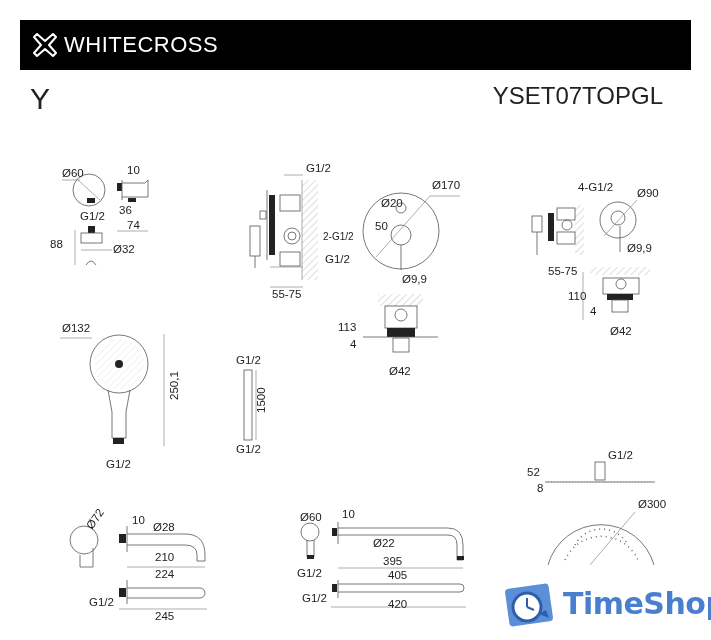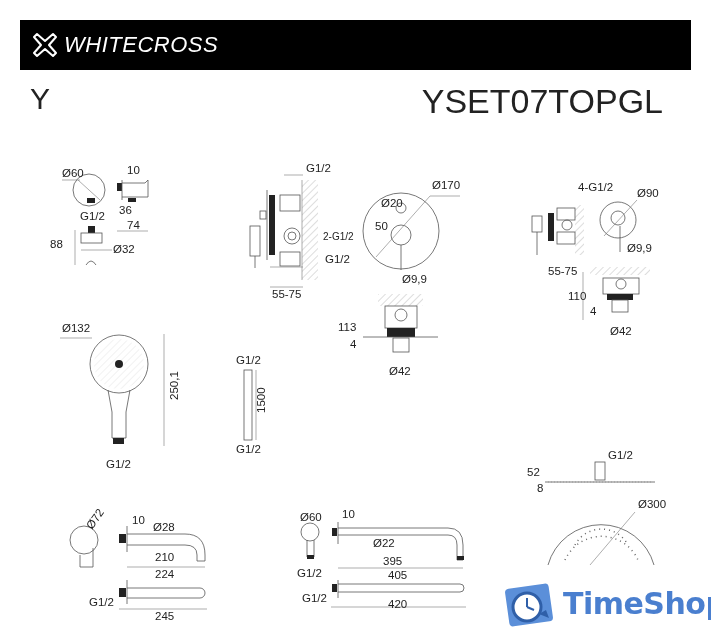--- a/index.html
+++ b/index.html
@@ -1,22 +1,22 @@
 <!DOCTYPE html>
 <html><head>
 <meta charset="utf-8">
 <style>
   html, body { margin: 0; padding: 0; background: #ffffff; }
   body { width: 711px; height: 640px; position: relative; overflow: hidden;
          font-family: "Liberation Sans", sans-serif; color: #222; }
   .header-bar { position: absolute; left: 20px; top: 20px; width: 671px; height: 50px; background: #000; }
-  .brand { position: absolute; left: 12px; top: 12px; display: flex; align-items: center; gap: 6px; font-style: italic; }
+  .brand { position: absolute; left: 12px; top: 12px; display: flex; align-items: center; gap: 6px; }
   .brand-name { color: #fff; font-size: 22px; letter-spacing: 0.5px; font-family: "Liberation Sans", sans-serif; }
   .series { position: absolute; left: 30px; top: 82px; font-size: 30px; color: #222; }
-  .model { position: absolute; right: 48px; top: 82px; font-size: 34px; color: #222; }
+  .model { position: absolute; right: 48px; top: 82px; font-size: 24px; color: #222; }
   svg.drawing { position: absolute; left: 0; top: 0; }
   .dim { font-family: "Liberation Sans", sans-serif; font-size: 11.5px; fill: #222; }
   .ln { stroke: #555; stroke-width: 0.8; fill: none; }
   .thin { stroke: #777; stroke-width: 0.6; fill: none; }
   .blk { fill: #222; }
   .watermark { position: absolute; left: 503px; top: 578px; display: flex; align-items: center; gap: 6px; }
   .wm-text { font-size: 30px; font-weight: bold; color: #4a7fcf; font-family: "DejaVu Sans", sans-serif; letter-spacing: -0.5px; }
 </style>
 </head>
 <body>

